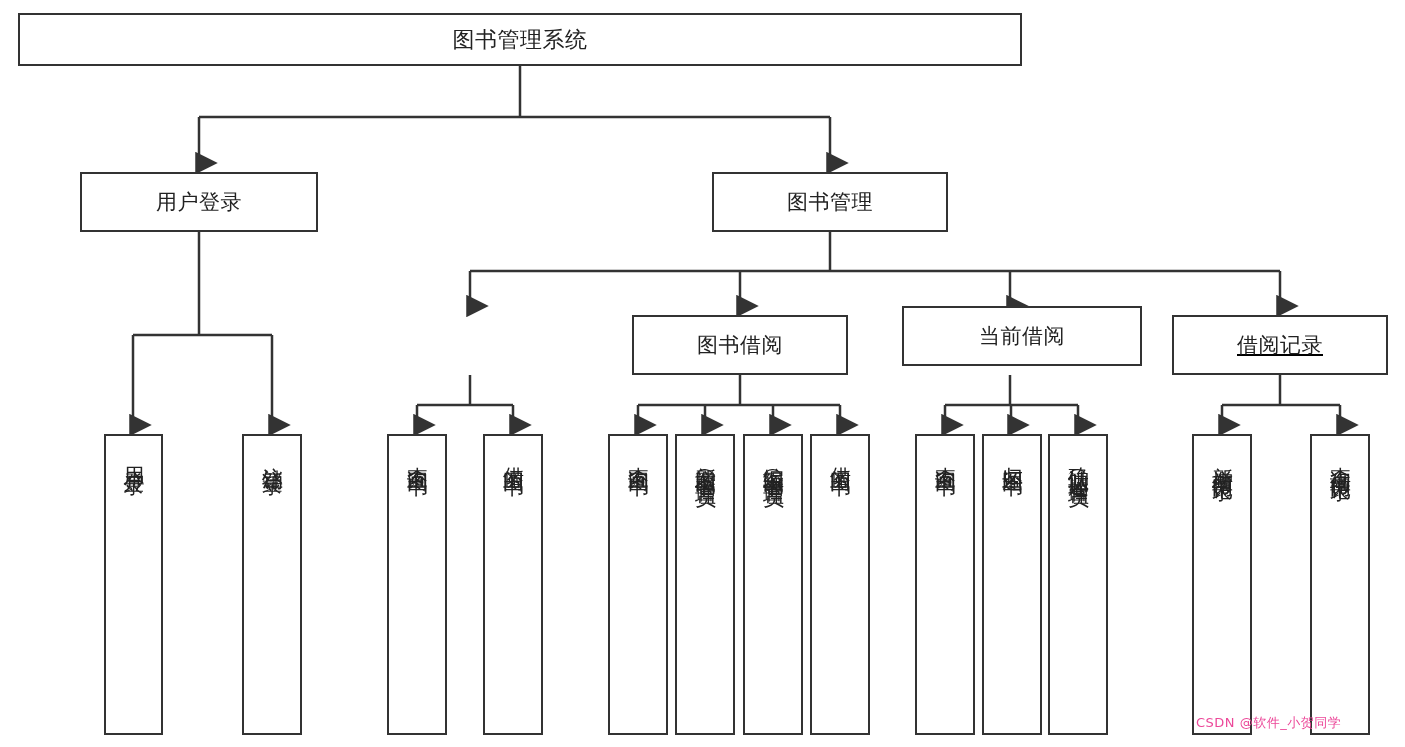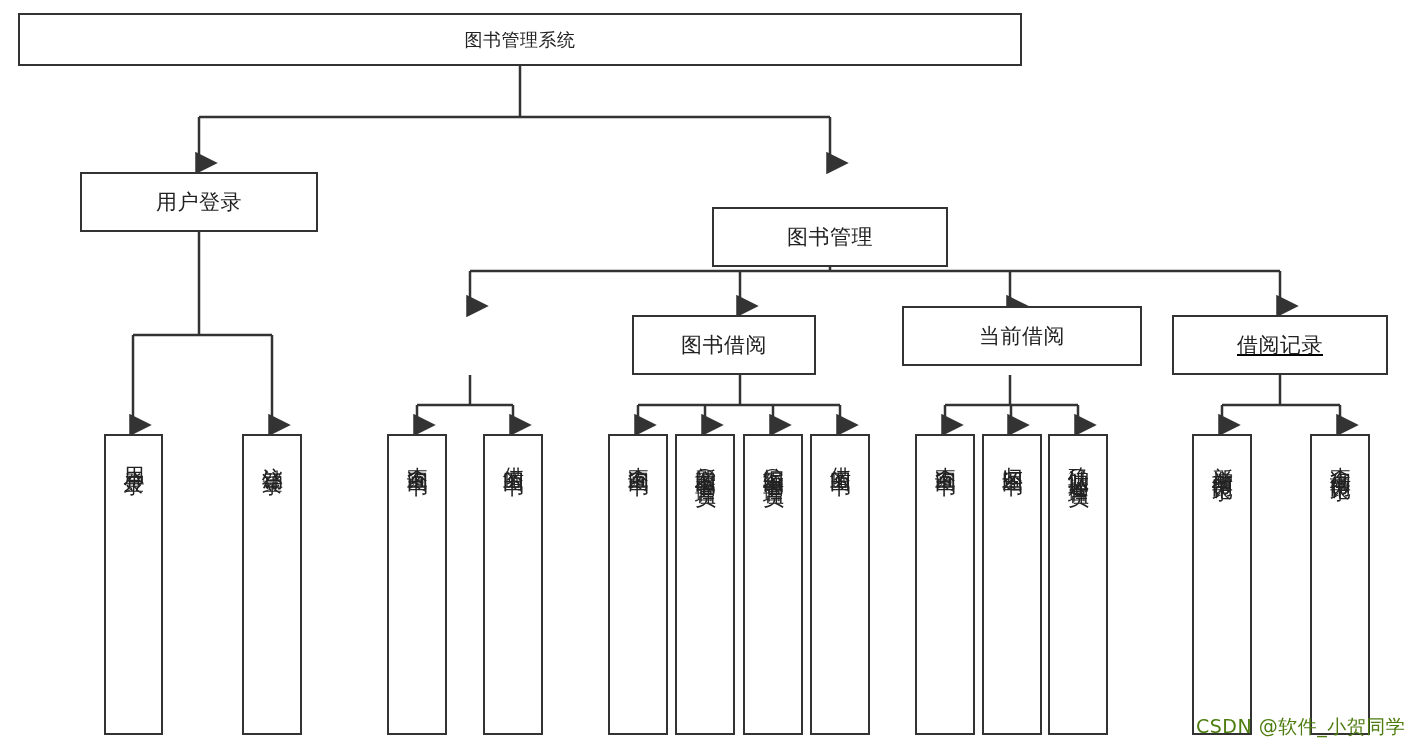--- a/index.html
+++ b/index.html
@@ -40,40 +40,40 @@
     text-align: center;
     line-height: 1.18;
     white-space: nowrap;
   }
   
   .node.horiz .node-label {
     font-size: 21px;
     letter-spacing: 0.5px;
   }
   .node.root .node-label {
-    font-size: 18px;
+    font-size: 22px;
   }
   
   .node.vert {
     align-items: flex-start;
     justify-content: center;
     padding-top: 14px;
   }
   .node.vert .node-label {
     writing-mode: vertical-rl;
     text-orientation: upright;
     font-size: 21px;
     letter-spacing: 3px;
     line-height: 1;
     white-space: normal;
   }
   .watermark {
     position: absolute;
-    color: #4d7c0f;
-    font-size: 19px;
+    color: #ec4899;
+    font-size: 13px;
     letter-spacing: 0.5px;
     z-index: 5;
     white-space: nowrap;
   }
 </style>
 </head>
 <body>
 
 <div id="canvas">
 
@@ -130,25 +130,25 @@
     </g>
   </svg>
 
   <div class="node horiz root" style="left:18px; top:13px; width:1004px; height:53px;">
     <span class="node-label">图书管理系统</span>
   </div>
 
   <div class="node horiz" style="left:80px; top:172px; width:238px; height:60px;">
     <span class="node-label">用户登录</span>
   </div>
-  <div class="node horiz" style="left:712px; top:172px; width:236px; height:60px;margin-top:35px;">
+  <div class="node horiz" style="left:712px; top:172px; width:236px; height:60px;">
     <span class="node-label">图书管理</span>
   </div>
 
-  <div class="node horiz" style="left:632px; top:315px; width:184px; height:60px;">
+  <div class="node horiz" style="left:632px; top:315px; width:216px; height:60px;">
     <span class="node-label">图书借阅</span>
   </div>
   <div class="node horiz" style="left:902px; top:306px; width:240px; height:60px;font-family:Liberation Serif, serif;">
     <span class="node-label">当前借阅</span>
   </div>
   <div class="node horiz" style="left:1172px; top:315px; width:216px; height:60px;text-decoration:underline;">
     <span class="node-label">借阅记录</span>
   </div>
 
   <div class="node vert" style="left:104px; top:434px; width:59px; height:301px;">

